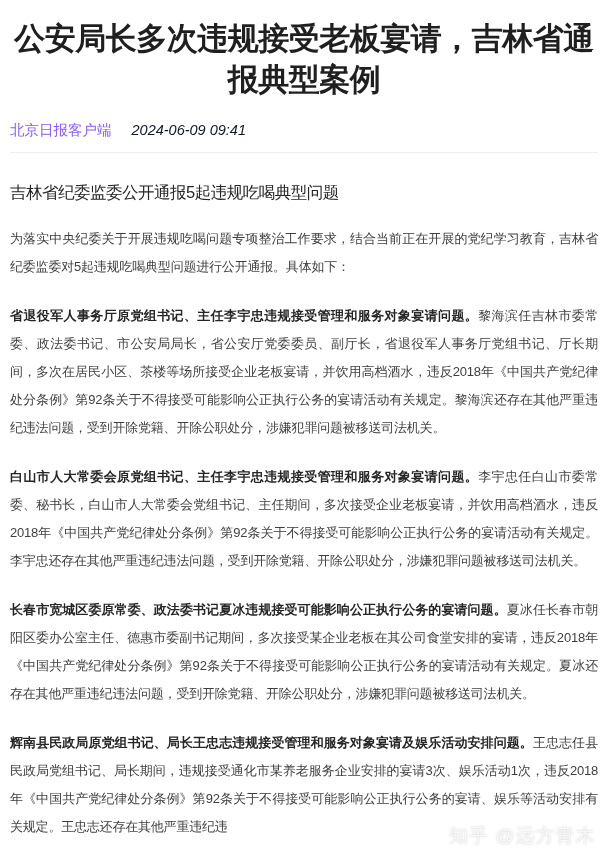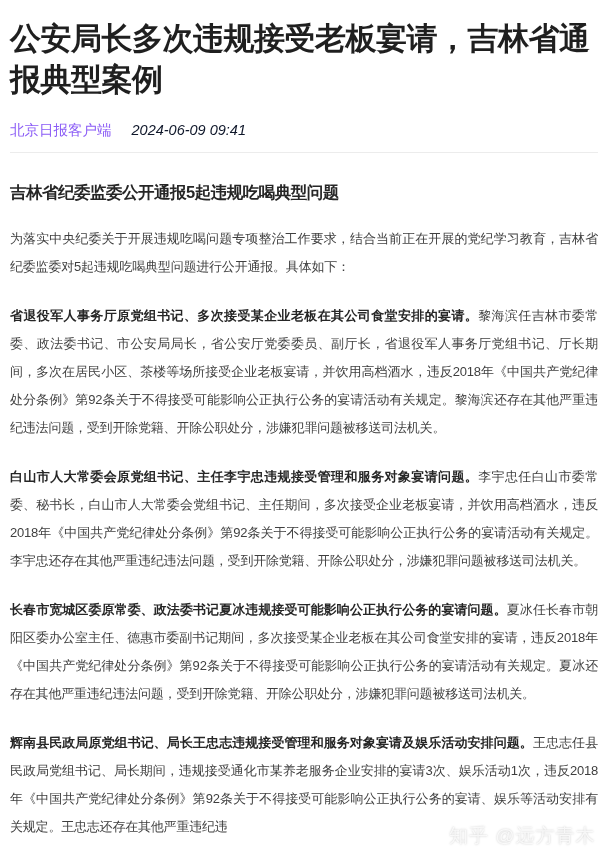--- a/index.html
+++ b/index.html
@@ -16,41 +16,42 @@
     overflow: hidden;
     background: #ffffff;
   }
   .title {
     font-size: 31px;
     line-height: 41px;
     font-weight: 700;
     color: #1f1f1f;
     letter-spacing: -0.5px;
     margin: 4px 0 0 0;
+    text-align: center;
   }
   .meta {
     margin-top: 22px;
     display: flex;
     align-items: center;
     gap: 20px;
     font-size: 14.5px;
     line-height: 17px;
   }
   .meta .source { color: #8b5cf6; }
   .meta .time   { color: #0f172a; font-style: italic; }
   .divider {
     margin-top: 13px;
     height: 1px;
     background: #ececec;
     width: 100%;
   }
   .section-heading {
     margin-top: 27px;
     font-size: 16.5px;
-    font-weight: 700;
+    font-weight: 400;
     color: #262626;
     line-height: 24px;
     letter-spacing: -0.5px;
   }
   .para {
     margin-top: 21px;
     font-size: 13px;
     line-height: 28px;
     color: #3f3f3f;
     letter-spacing: -0.2px;
@@ -83,21 +84,21 @@
     <span class="source">北京日报客户端</span>
     <span class="time">2024-06-09 09:41</span>
   </div>
 
   <div class="divider"></div>
 
   <div class="section-heading">吉林省纪委监委公开通报5起违规吃喝典型问题</div>
 
   <p class="para">为落实中央纪委关于开展违规吃喝问题专项整治工作要求，结合当前正在开展的党纪学习教育，吉林省纪委监委对5起违规吃喝典型问题进行公开通报。具体如下：</p>
 
-  <p class="para"><strong>省退役军人事务厅原党组书记、多次接受某企业老板在其公司食堂安排的宴请。</strong><span>黎海滨任吉林市委常委、政法委书记、市公安局局长，省公安厅党委委员、副厅长，省退役军人事务厅党组书记、厅长期间，多次在居民小区、茶楼等场所接受企业老板宴请，并饮用高档酒水，违反2018年《中国共产党纪律处分条例》第92条关于不得接受可能影响公正执行公务的宴请活动有关规定。黎海滨还存在其他严重违纪违法问题，受到开除党籍、开除公职处分，涉嫌犯罪问题被移送司法机关。</span></p>
+  <p class="para"><strong>省退役军人事务厅原党组书记、主任李宇忠违规接受管理和服务对象宴请问题。</strong><span>黎海滨任吉林市委常委、政法委书记、市公安局局长，省公安厅党委委员、副厅长，省退役军人事务厅党组书记、厅长期间，多次在居民小区、茶楼等场所接受企业老板宴请，并饮用高档酒水，违反2018年《中国共产党纪律处分条例》第92条关于不得接受可能影响公正执行公务的宴请活动有关规定。黎海滨还存在其他严重违纪违法问题，受到开除党籍、开除公职处分，涉嫌犯罪问题被移送司法机关。</span></p>
 
   <p class="para"><strong>白山市人大常委会原党组书记、主任李宇忠违规接受管理和服务对象宴请问题。</strong><span>李宇忠任白山市委常委、秘书长，白山市人大常委会党组书记、主任期间，多次接受企业老板宴请，并饮用高档酒水，违反2018年《中国共产党纪律处分条例》第92条关于不得接受可能影响公正执行公务的宴请活动有关规定。李宇忠还存在其他严重违纪违法问题，受到开除党籍、开除公职处分，涉嫌犯罪问题被移送司法机关。</span></p>
 
   <p class="para"><strong>长春市宽城区委原常委、政法委书记夏冰违规接受可能影响公正执行公务的宴请问题。</strong><span>夏冰任长春市朝阳区委办公室主任、德惠市委副书记期间，多次接受某企业老板在其公司食堂安排的宴请，违反2018年《中国共产党纪律处分条例》第92条关于不得接受可能影响公正执行公务的宴请活动有关规定。夏冰还存在其他严重违纪违法问题，受到开除党籍、开除公职处分，涉嫌犯罪问题被移送司法机关。</span></p>
 
   <p class="para"><strong>辉南县民政局原党组书记、局长王忠志违规接受管理和服务对象宴请及娱乐活动安排问题。</strong><span>王忠志任县民政局党组书记、局长期间，违规接受通化市某养老服务企业安排的宴请3次、娱乐活动1次，违反2018年《中国共产党纪律处分条例》第92条关于不得接受可能影响公正执行公务的宴请、娱乐等活动安排有关规定。王忠志还存在其他严重违纪违</span></p>
 
   <div class="watermark">知乎 @远方青木</div>
 
 </div>

